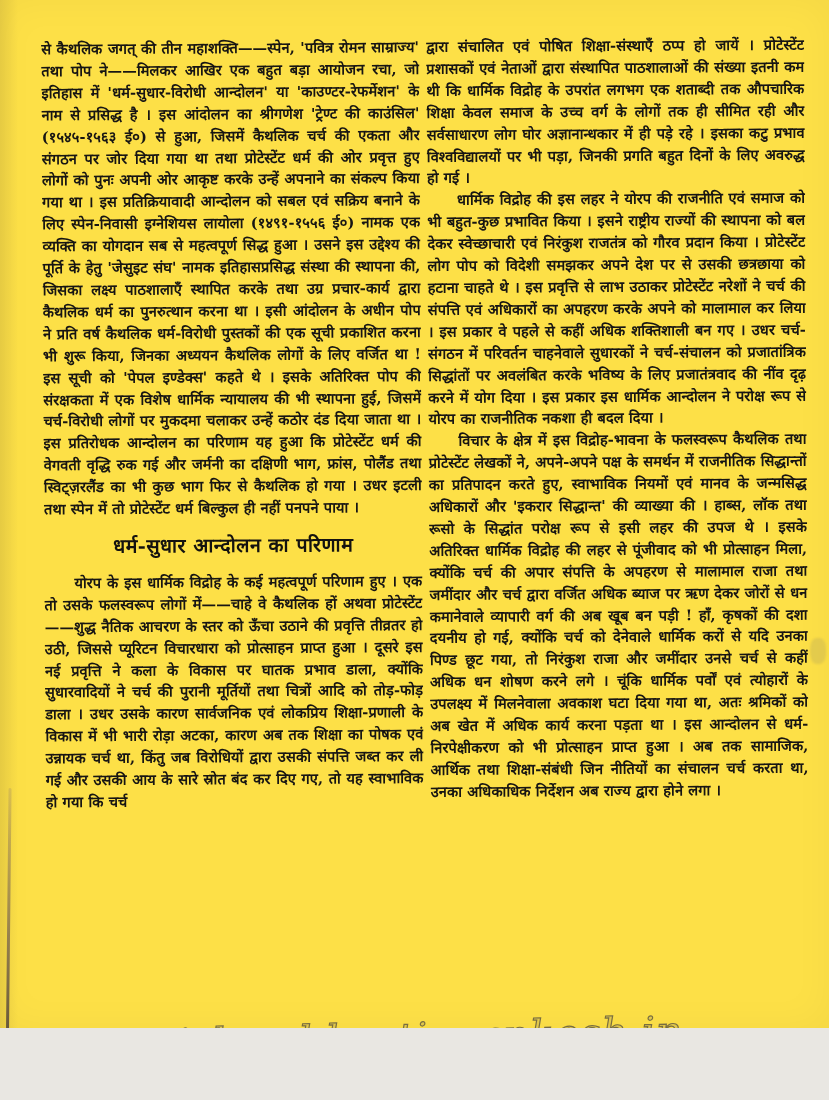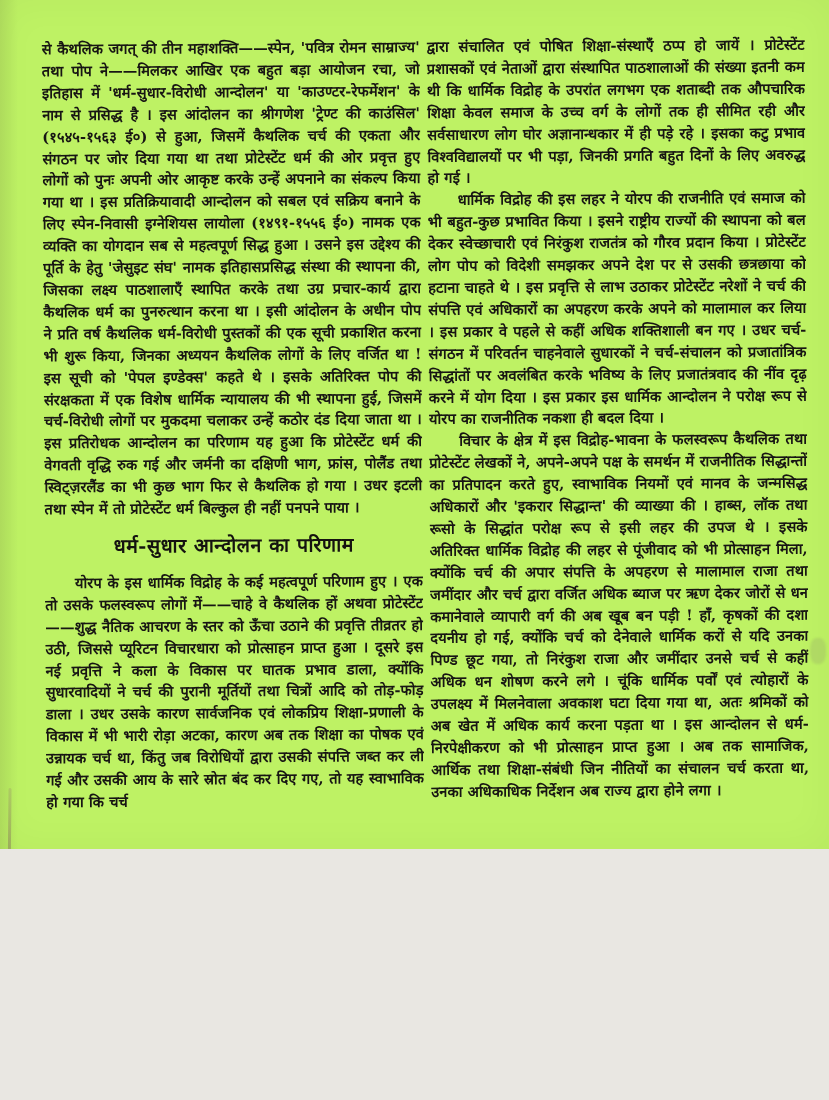--- a/index.html
+++ b/index.html
@@ -3,22 +3,22 @@
 <meta charset="utf-8">
 <style>
   html, body {
     margin: 0; padding: 0;
     width: 829px; height: 1100px;
     background: #e9e7e2;
     font-family: "DejaVu Serif", "Liberation Serif", serif;
   }
   .page {
     position: relative;
-    width: 829px; height: 849px;
-    background: #bef264;
+    width: 829px; height: 1028px;
+    background: #fde047;
     overflow: hidden;
     box-shadow: inset 0 0 40px rgba(0,0,0,0.04);
   }
   .scan-tilt {
     position: absolute; inset: 0;
     transform: rotate(-0.35deg);
     transform-origin: 50% 50%;
   }
   .col {
     position: absolute;

